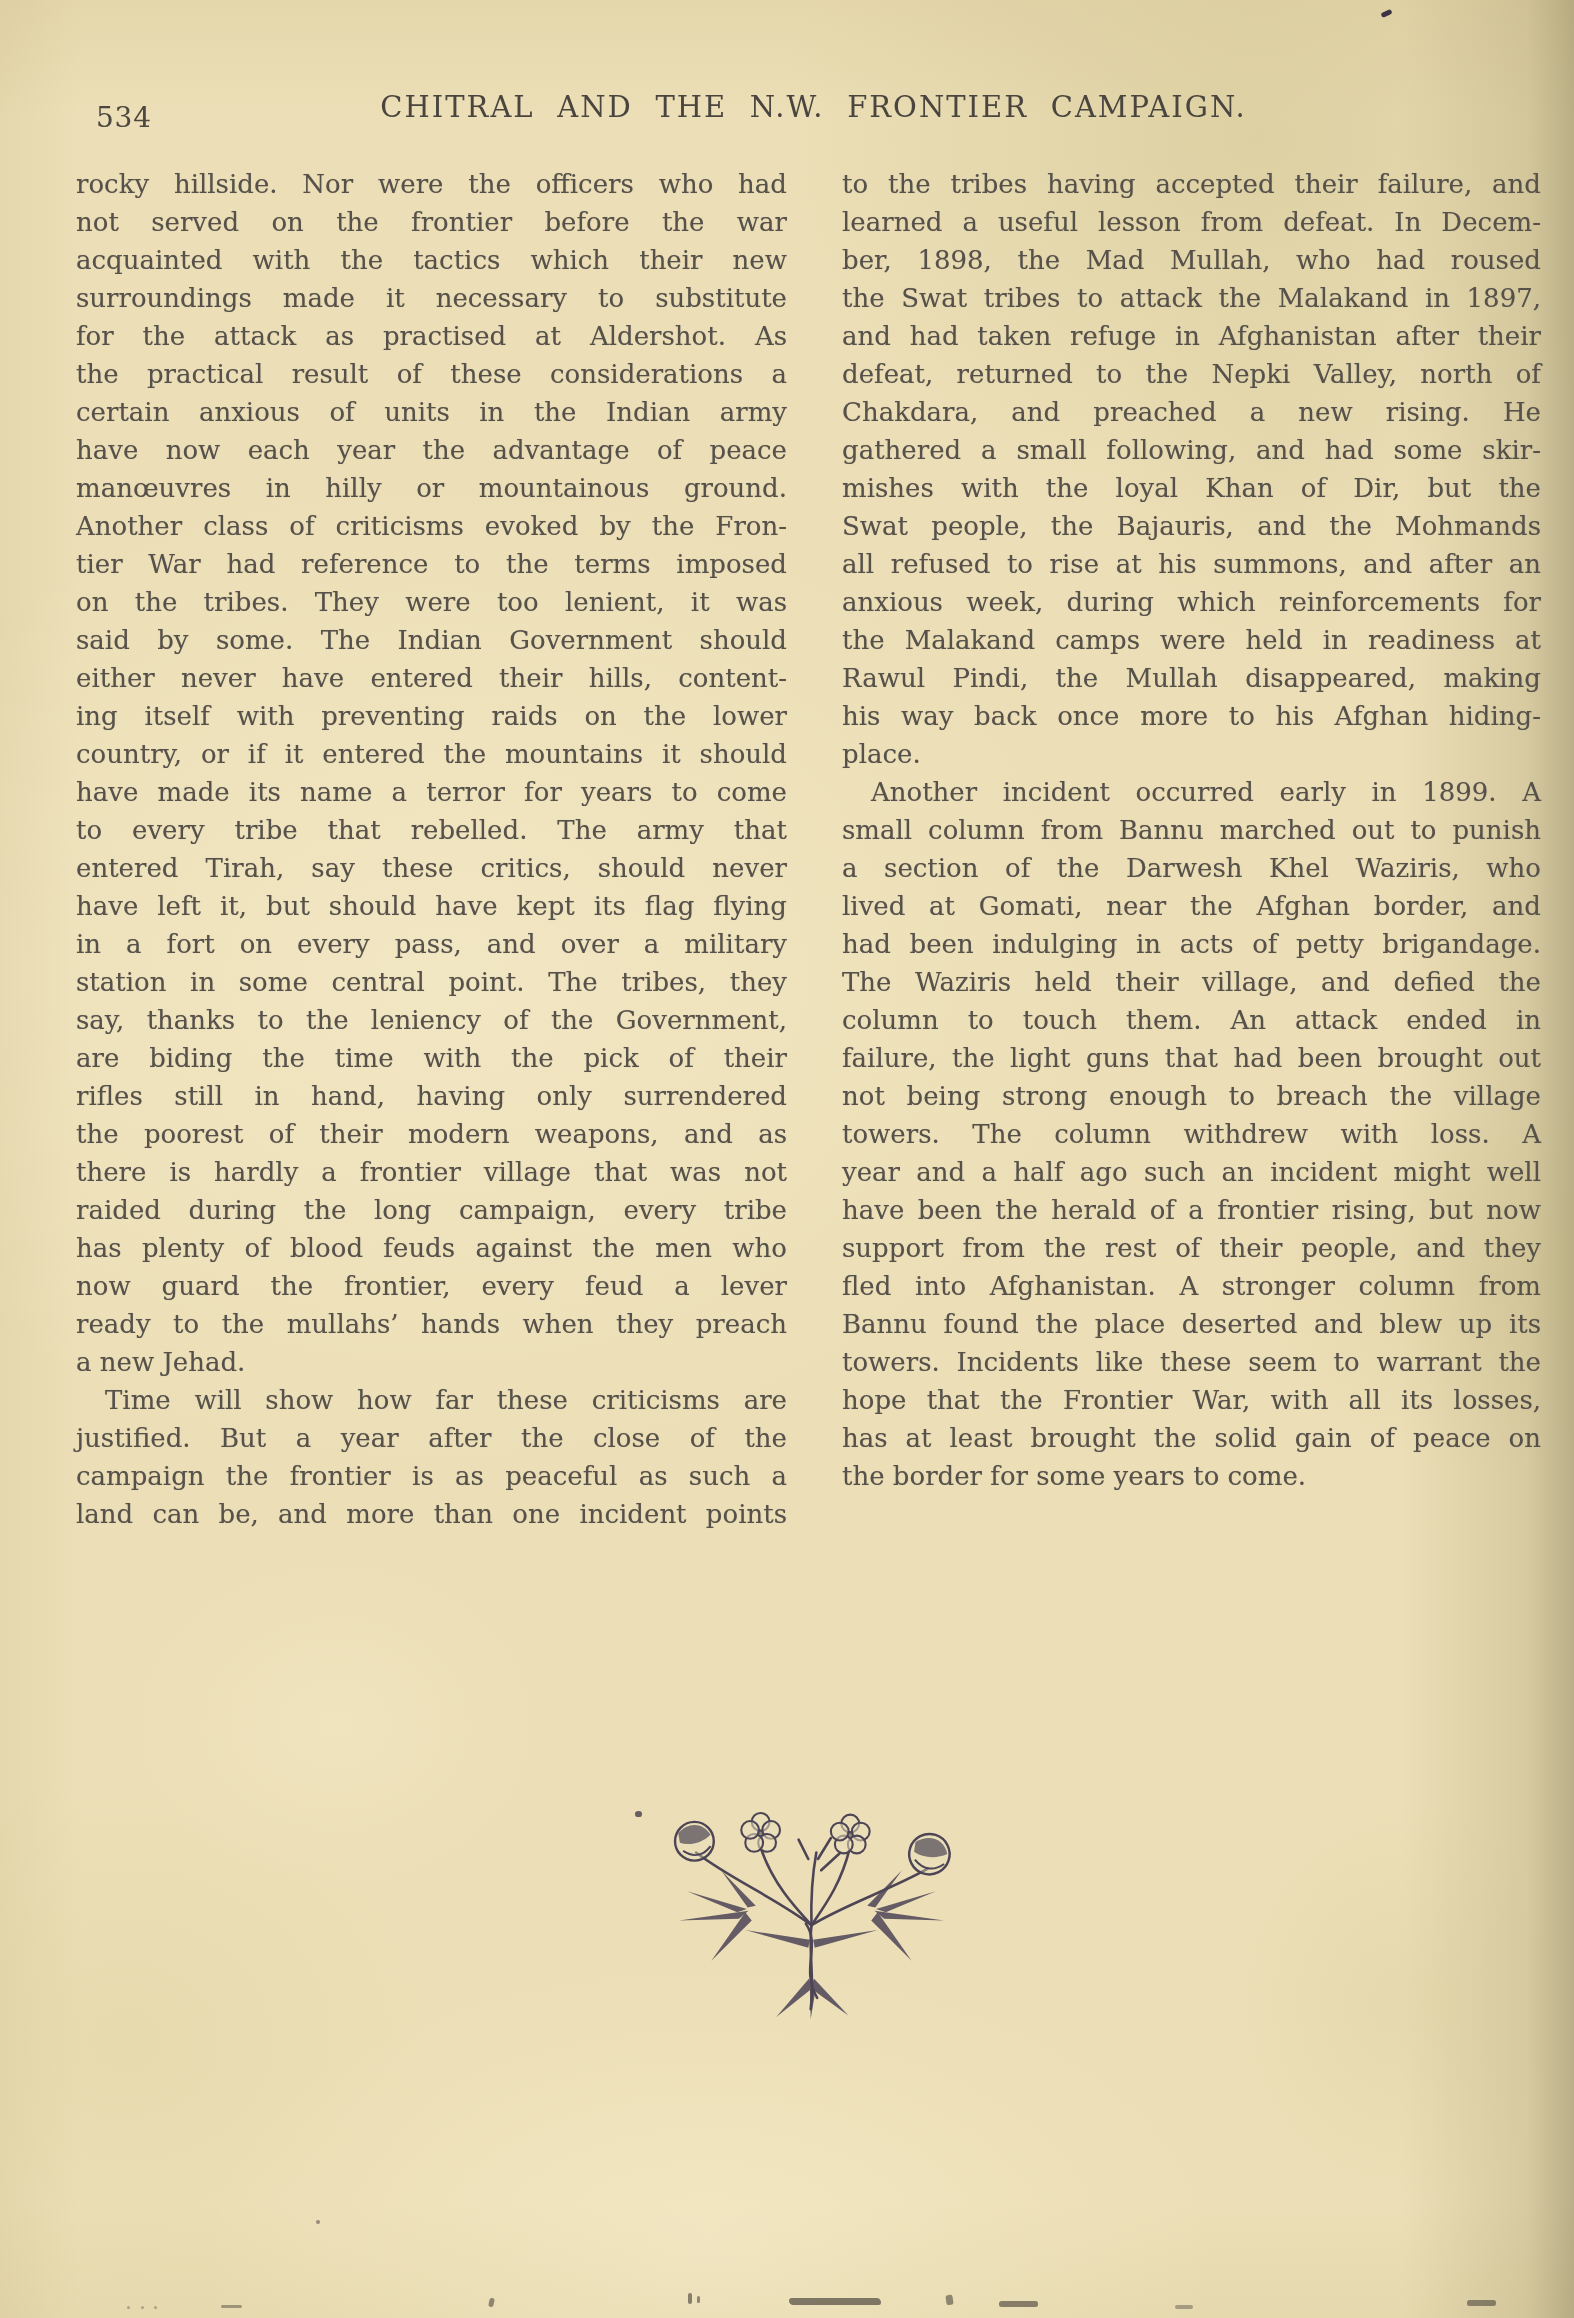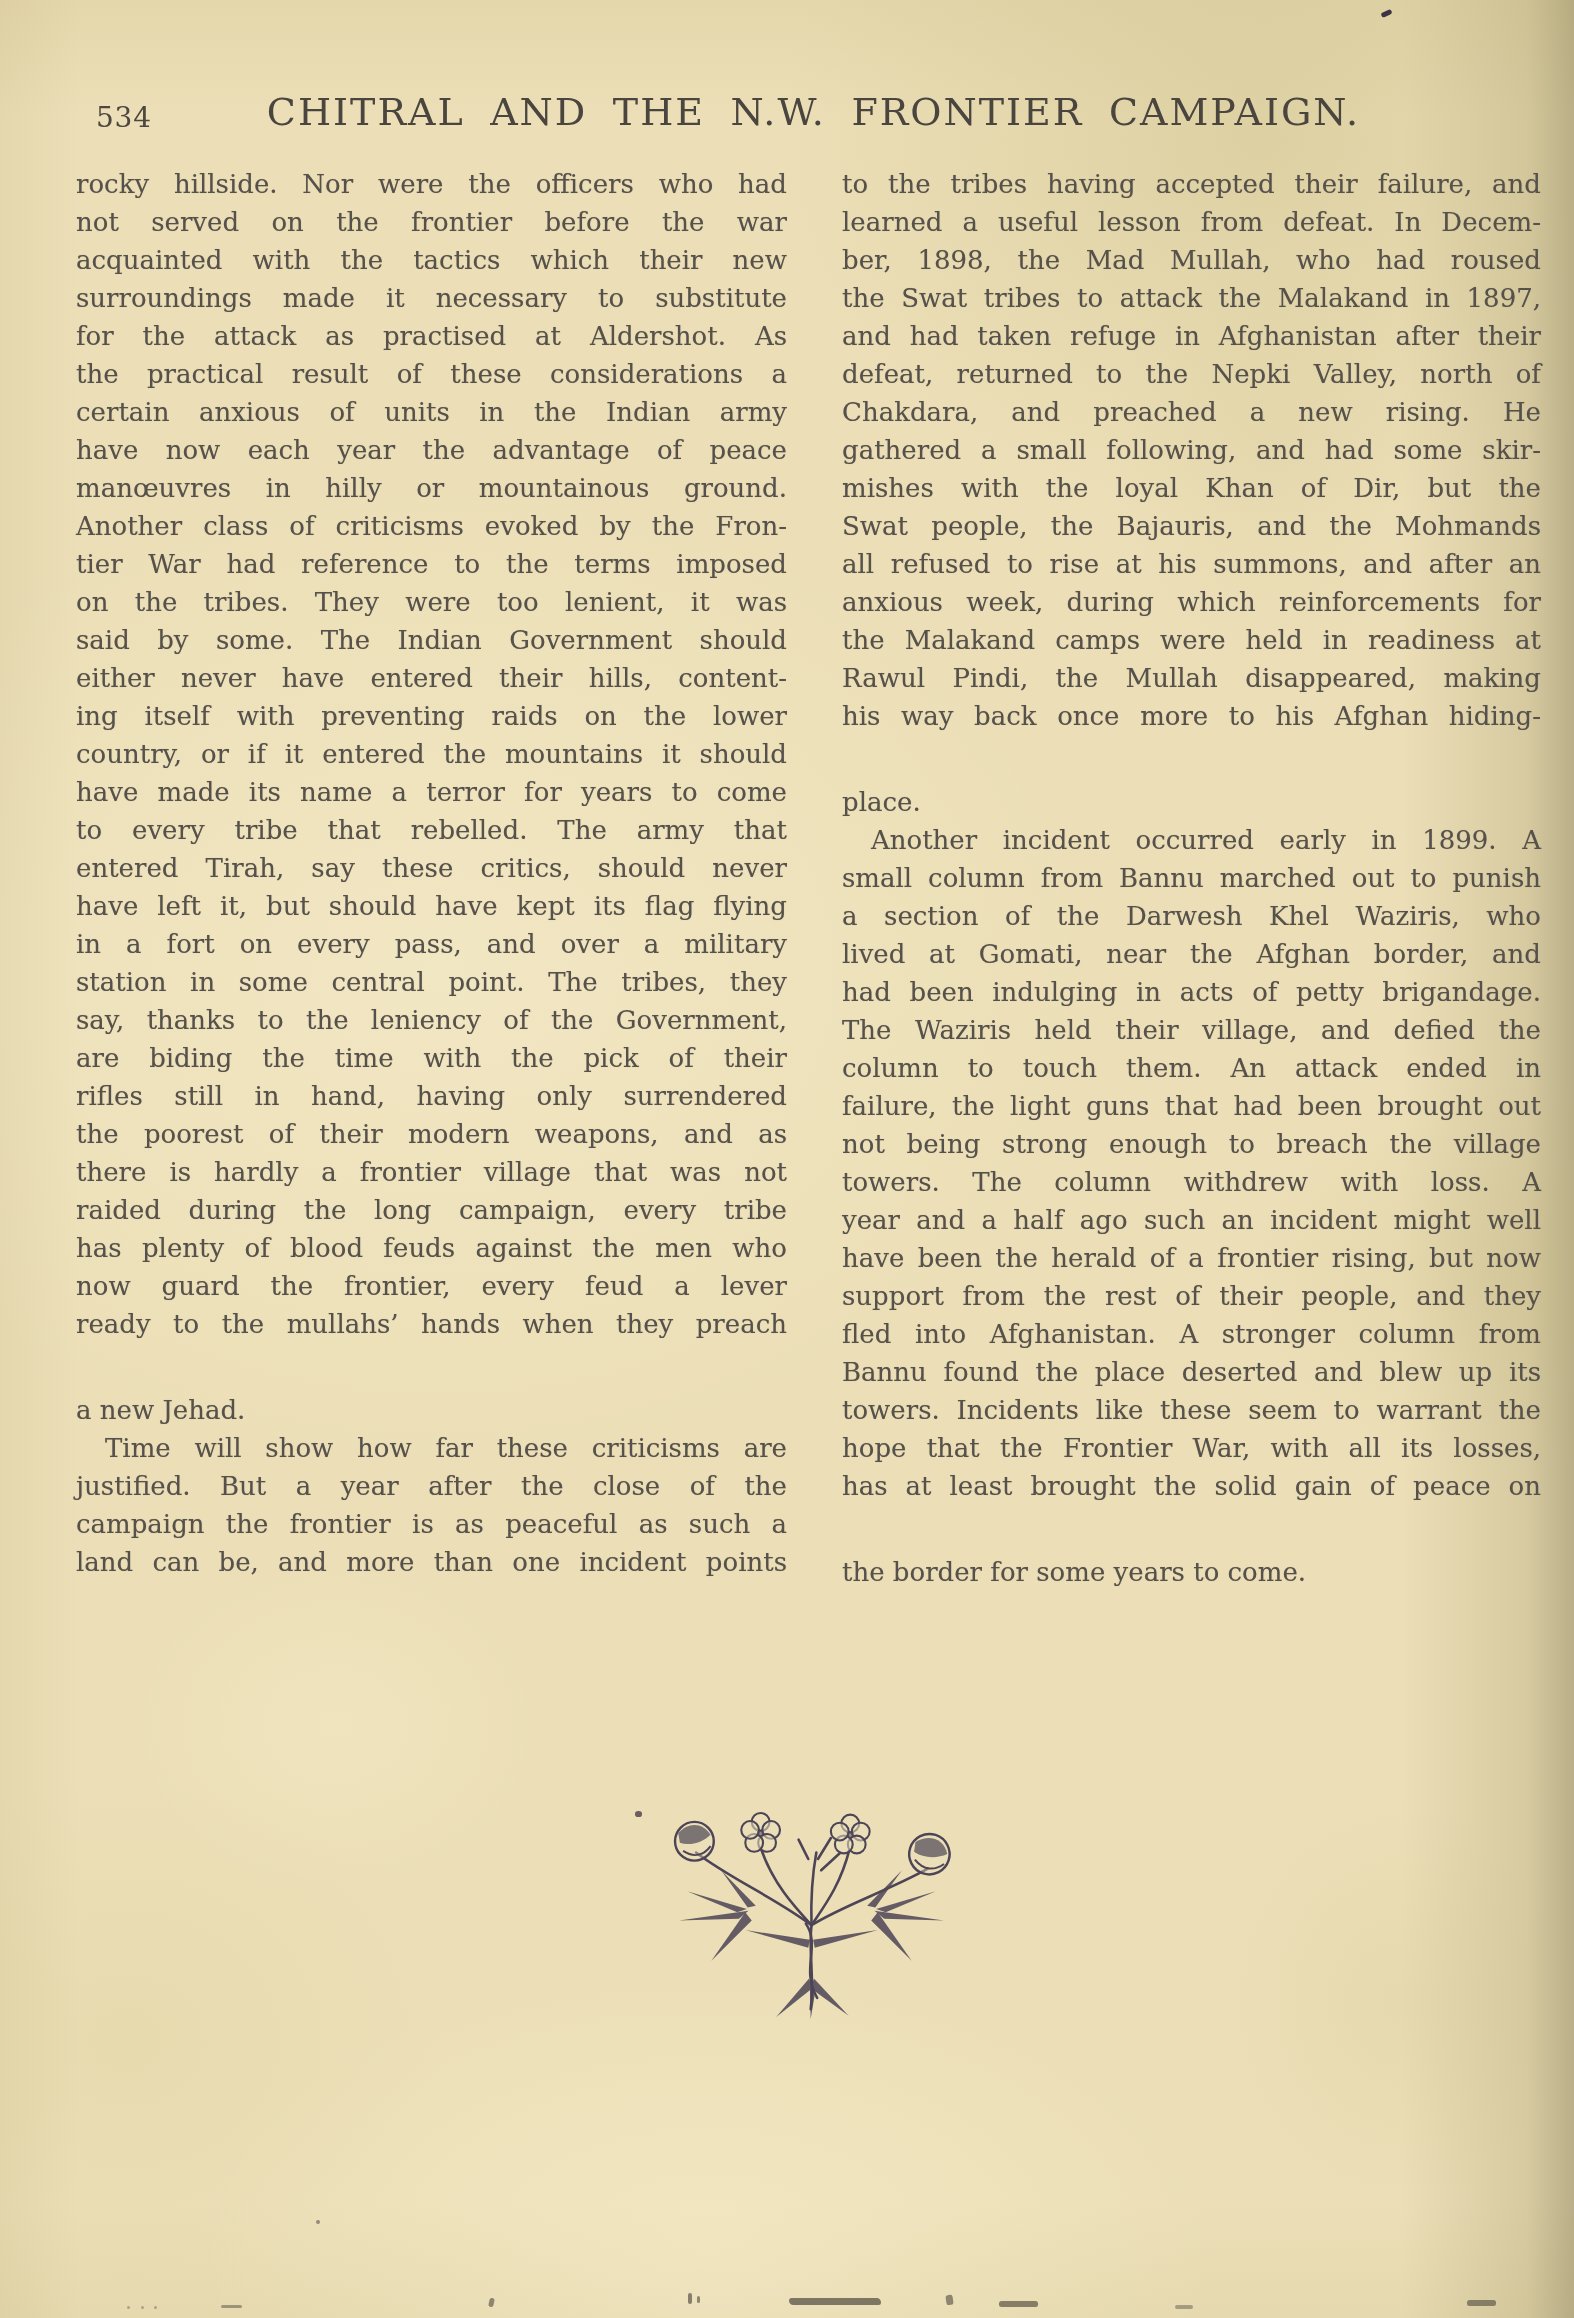--- a/index.html
+++ b/index.html
@@ -20,32 +20,32 @@
       linear-gradient(to right, rgba(172,156,102,0.12) 0%, transparent 5%, transparent 89%, rgba(140,128,82,0.22) 97%, rgba(112,102,66,0.40) 100%),
       linear-gradient(to bottom, rgba(188,172,112,0.16) 0%, transparent 5%, transparent 95%, rgba(205,192,140,0.20) 100%);
   }
   .mottle{position:absolute;border-radius:50%;pointer-events:none;}
   .header-number{
     position:absolute;left:96px;top:101px;
     font-size:28px;color:#4c4740;letter-spacing:0.8px;
   }
   .header-title{
     position:absolute;left:86px;top:90px;width:1455px;
-    text-align:center;font-size:38px;color:#4a453e;
+    text-align:center;font-size:29px;color:#4a453e;
     letter-spacing:2px;word-spacing:11.4px;
   }
   .column{
     position:absolute;top:165px;
     font-size:26px;line-height:38px;color:#56514a;
     text-shadow:0 0 0.8px rgba(86,81,74,0.35);
   }
   .col-left{left:76px;width:711px;}
   .col-right{left:842px;width:699px;}
   .line{text-align:justify;text-align-last:justify;white-space:normal;}
-  .line.no-just{text-align-last:left;margin-top:48px;}
+  .line.no-just{text-align-last:left;}
   .line.indent{text-indent:29px;}
   .ornament{
     position:absolute;left:650px;top:1802px;width:323px;height:219px;
   }
   .mark{position:absolute;background:#423d36;border-radius:2.5px;}
   .speck{position:absolute;background:#3d3344;border-radius:50%;}
 </style>
 </head>
 <body>
 

